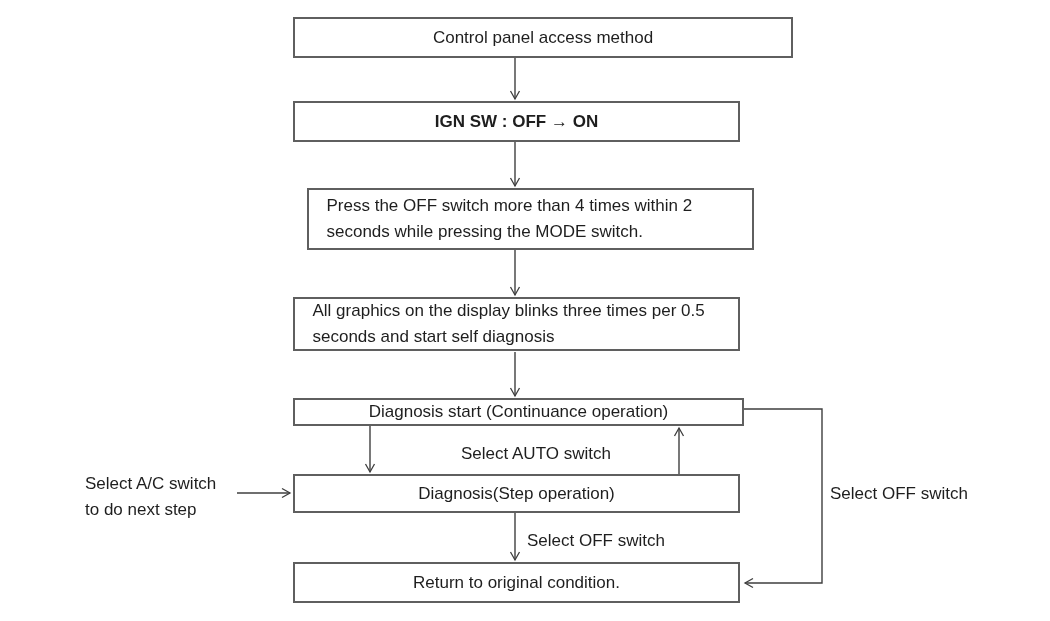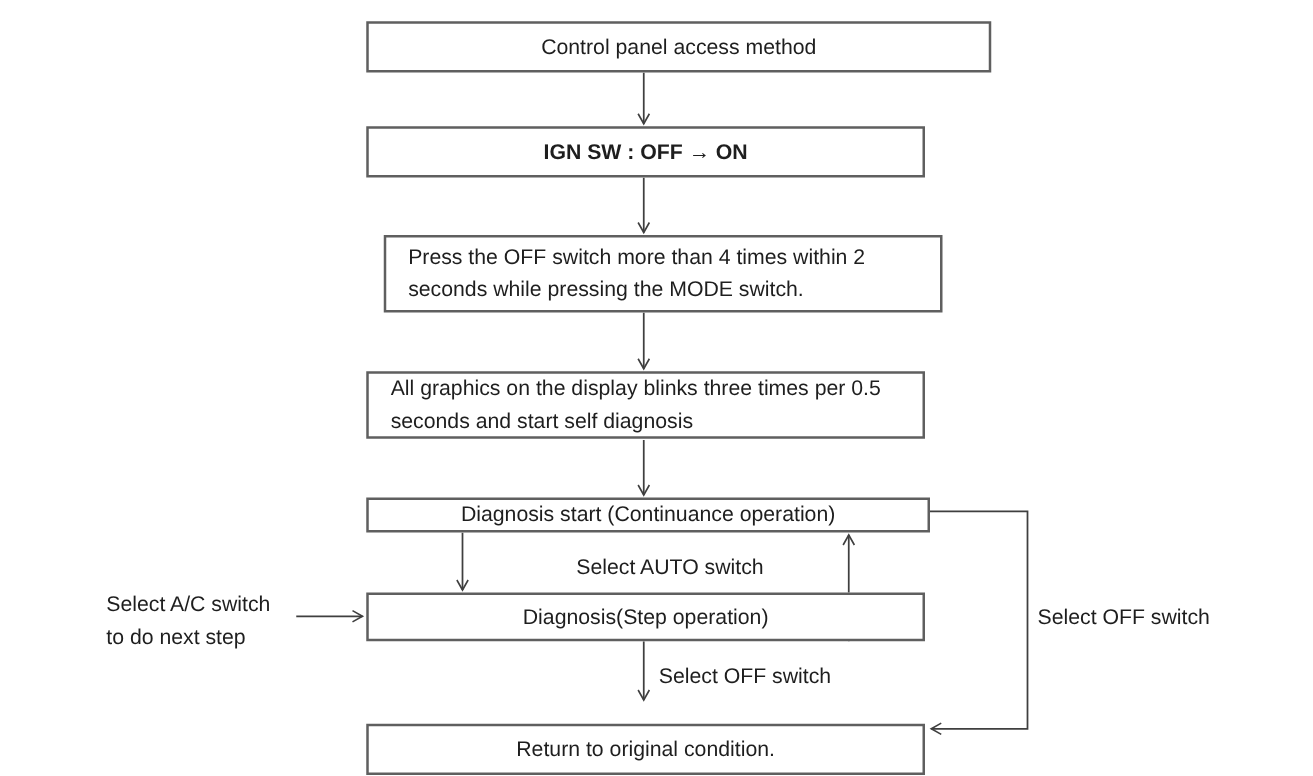--- a/index.html
+++ b/index.html
@@ -50,21 +50,21 @@
     line-height: 26px;
     white-space: pre-line;
   }
   
   #node-1 { left: 293px; top: 17px;  width: 500px; height: 41px; }
   #node-2 { left: 293px; top: 101px; width: 447px; height: 41px; font-weight: bold; }
   #node-3 { left: 307px; top: 188px; width: 447px; height: 62px; }
   #node-4 { left: 293px; top: 297px; width: 447px; height: 54px; }
   #node-5 { left: 293px; top: 398px; width: 451px; height: 28px; }
   #node-6 { left: 293px; top: 474px; width: 447px; height: 39px; text-align: right; }
-  #node-7 { left: 293px; top: 562px; width: 447px; height: 41px; margin-top: 17px; }
+  #node-7 { left: 293px; top: 562px; width: 447px; height: 41px; }
   
   #label-select-auto        { left: 433px; top: 441px; margin-left: 28px; }
   #label-select-off-step    { left: 527px; top: 528px; }
   #label-select-off-cont    { left: 830px; top: 481px; }
   #label-press-ac           { left: 85px;  top: 471px; }
 </style>
 </head>
 <body>
 
 <div class="canvas">

